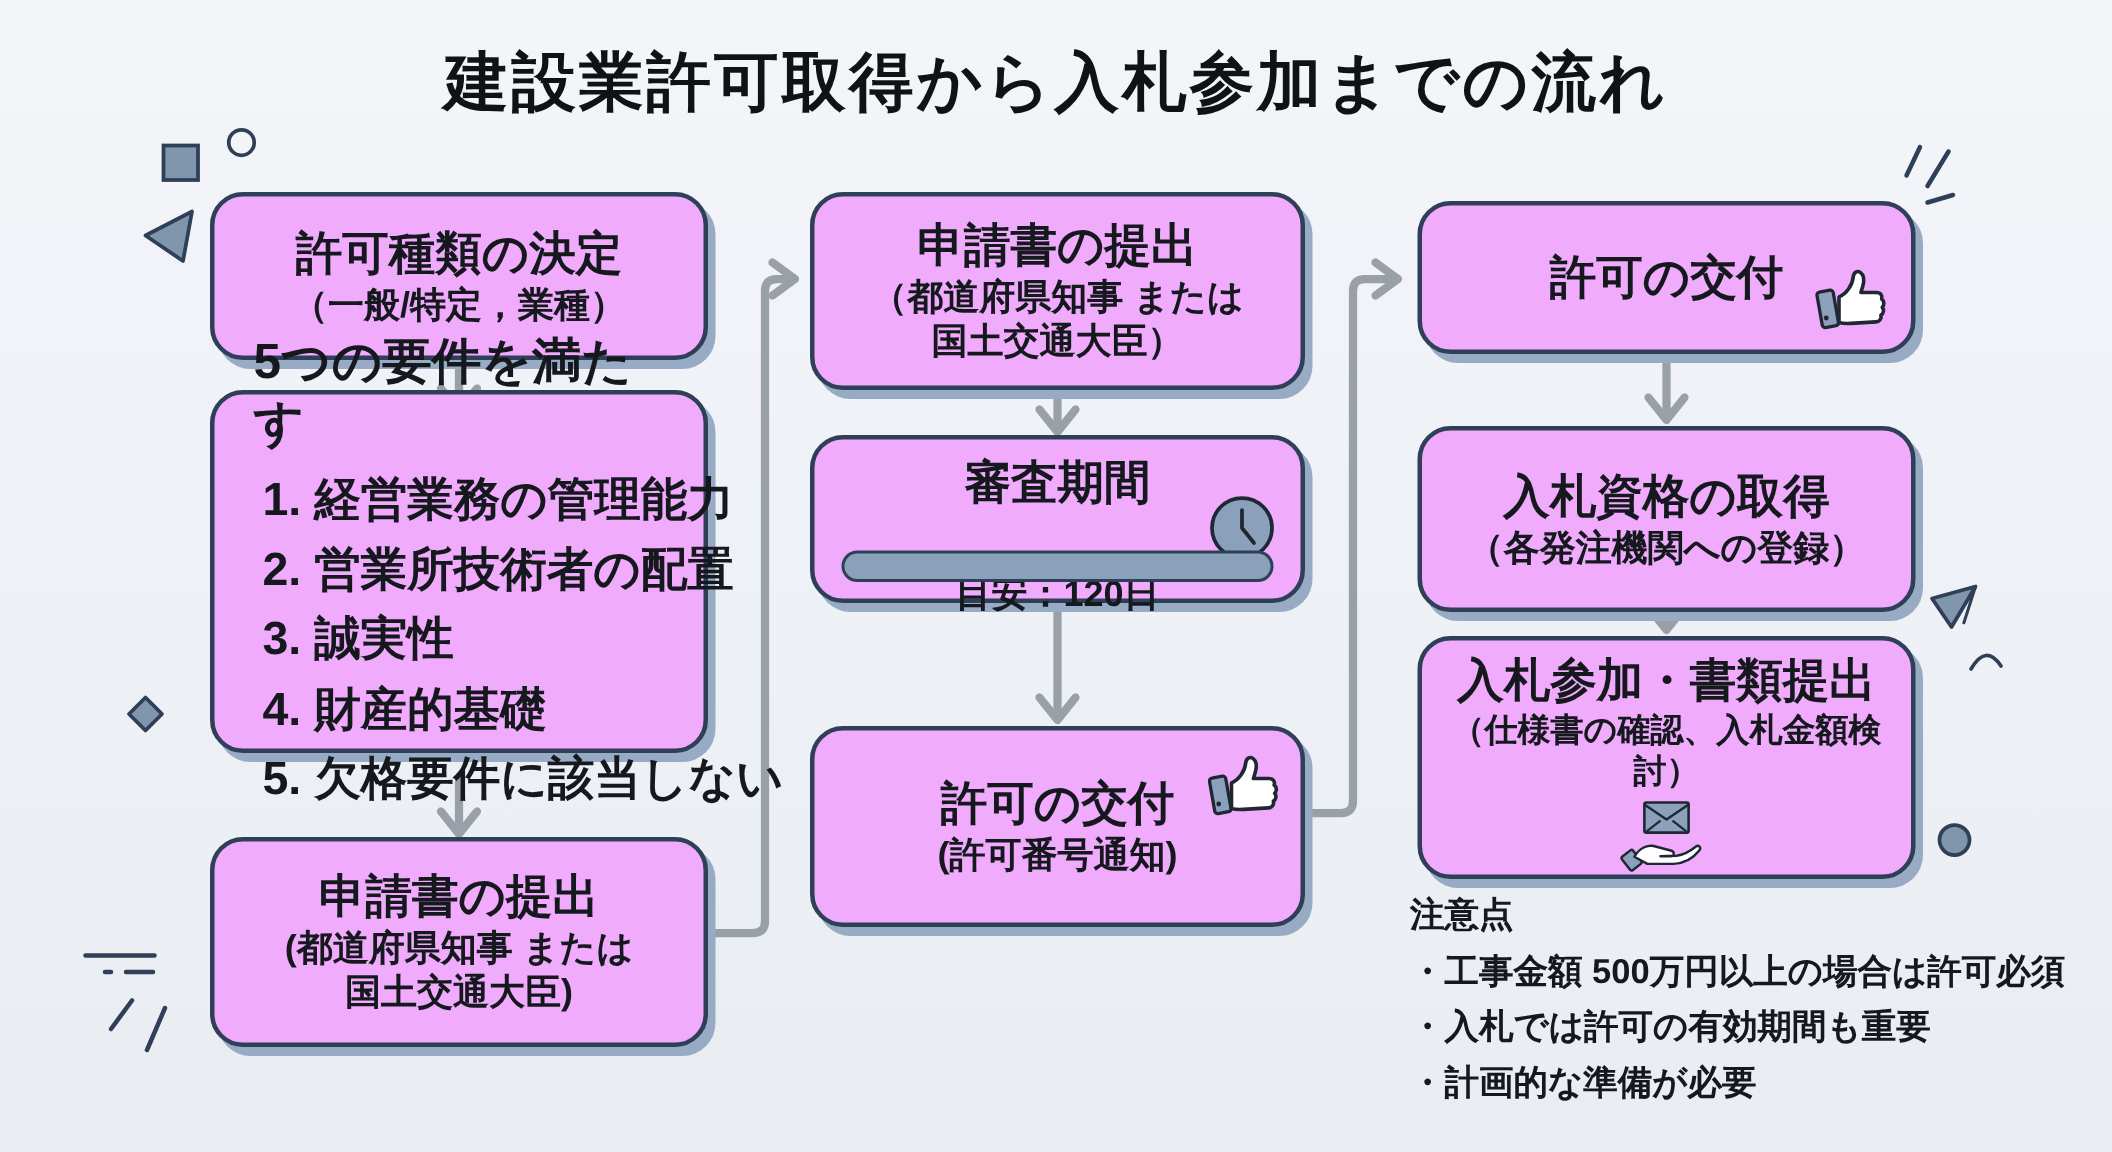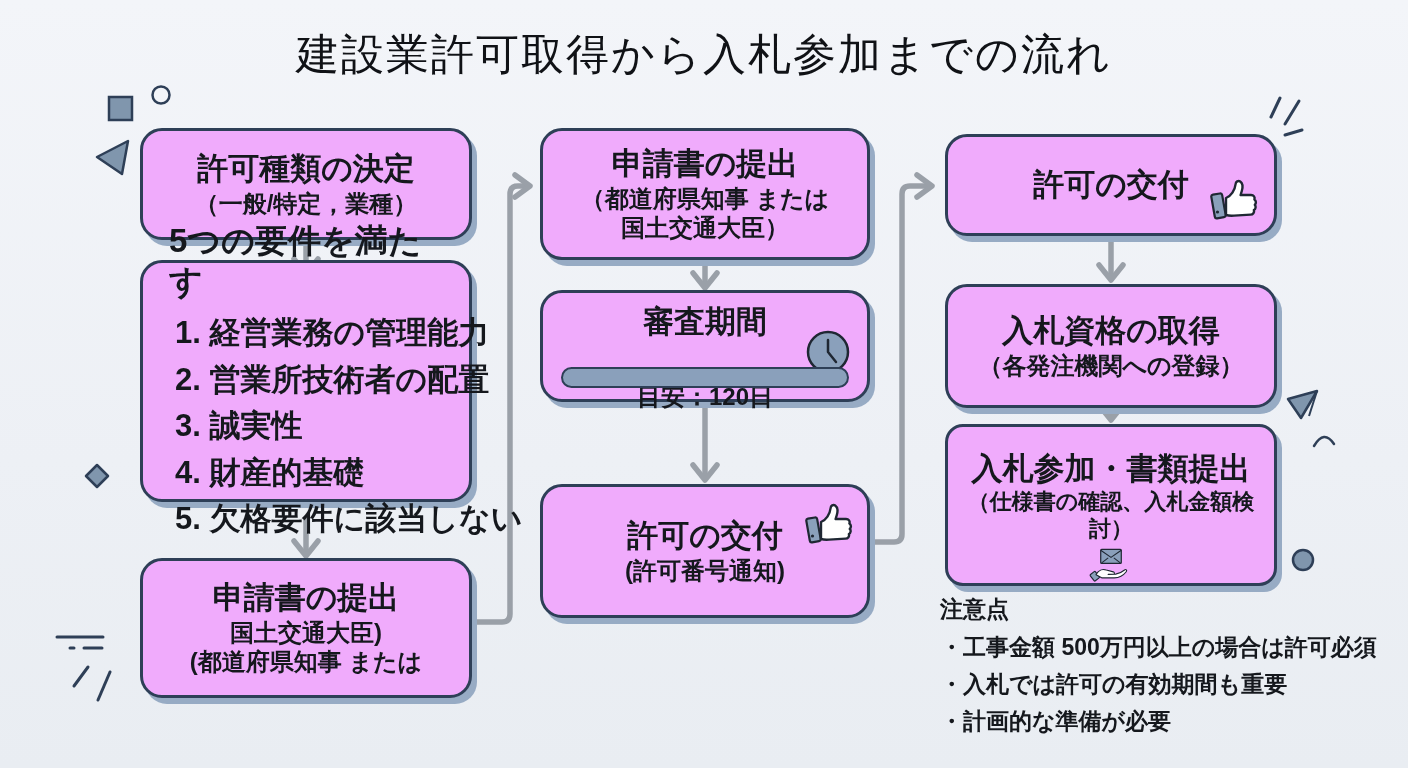--- a/index.html
+++ b/index.html
@@ -5,21 +5,21 @@
   html,body{margin:0;padding:0;}
   body{
     width:1408px;height:768px;overflow:hidden;position:relative;
     background:linear-gradient(180deg,#f3f5f9 0%,#edf0f5 60%,#e9edf2 100%);
     font-family:"Liberation Sans","DejaVu Sans",sans-serif;
     color:#15181d;
   }
   .stage{position:absolute;inset:0;width:1408px;height:768px;}
   .page-title{
     position:absolute;left:0;top:26px;width:1408px;text-align:center;
-    font-size:43px;font-weight:400;letter-spacing:2px;color:#101216;
+    font-size:43px;font-weight:700;letter-spacing:2px;color:#101216;
   }
   .box{
     position:absolute;box-sizing:border-box;background:#f0abfc;
     border:3.5px solid #2e3f57;border-radius:22px;
     box-shadow:5px 6px 0 #97abc4;
     display:flex;flex-direction:column;justify-content:center;align-items:center;
     text-align:center;z-index:3;
   }
   .box-title{font-size:31px;font-weight:800;line-height:1.25;}
   .box-sub{font-size:24px;font-weight:700;line-height:1.22;}
@@ -27,21 +27,21 @@
   .s2{left:140px;top:260px;width:332px;height:242px;align-items:flex-start;text-align:left;padding:10px 16px 10px 26px;}
   .s2 .box-title{font-size:33px;margin-bottom:8px;}
   .req-list{font-size:31px;font-weight:800;line-height:1.5;padding-left:6px;}
   .req-list div{white-space:nowrap;}
   .s3{left:140px;top:558px;width:332px;height:140px;}
   .s4{left:540px;top:128px;width:330px;height:132px;}
   .s5{left:540px;top:290px;width:330px;height:112px;justify-content:flex-start;padding-top:10px;position:absolute;gap:40px;}
   .s6{left:540px;top:484px;width:330px;height:134px;}
   .s7{left:945px;top:134px;width:332px;height:102px;}
   .s8{left:945px;top:284px;width:332px;height:124px;}
-  .s9{left:945px;top:424px;width:332px;height:162px;justify-content:flex-start;padding-top:23px;border-radius:18px;}
+  .s9{left:945px;top:424px;width:332px;height:162px;justify-content:flex-start;padding-top:8px;}
   .icon-abs{position:absolute;}
   .progress-bar{
     position:absolute;left:18px;right:18px;bottom:11px;height:17px;
     background:#8aa0bb;border:2.5px solid #2e3f57;border-radius:12px;
   }
   .notes{
     position:absolute;left:940px;top:594px;width:470px;z-index:3;
   }
   .notes-heading{font-size:23px;font-weight:800;margin-bottom:4px;}
   .notes-item{font-size:23px;font-weight:700;line-height:1.6;white-space:nowrap;}
@@ -115,22 +115,22 @@
       <div>1. 経営業務の管理能力</div>
       <div>2. 営業所技術者の配置</div>
       <div>3. 誠実性</div>
       <div>4. 財産的基礎</div>
       <div>5. 欠格要件に該当しない</div>
     </div>
   </div>
 
   <div class="box s3">
     <div class="box-title">申請書の提出</div>
+    <div class="box-sub">(都道府県知事 または</div>
     <div class="box-sub">国土交通大臣)</div>
-    <div class="box-sub">(都道府県知事 または</div>
   </div>
 
   <div class="box s4">
     <div class="box-title">申請書の提出</div>
     <div class="box-sub">（都道府県知事 または</div>
     <div class="box-sub">国土交通大臣）</div>
   </div>
 
   <div class="box s5">
     <div class="box-title">審査期間</div>

